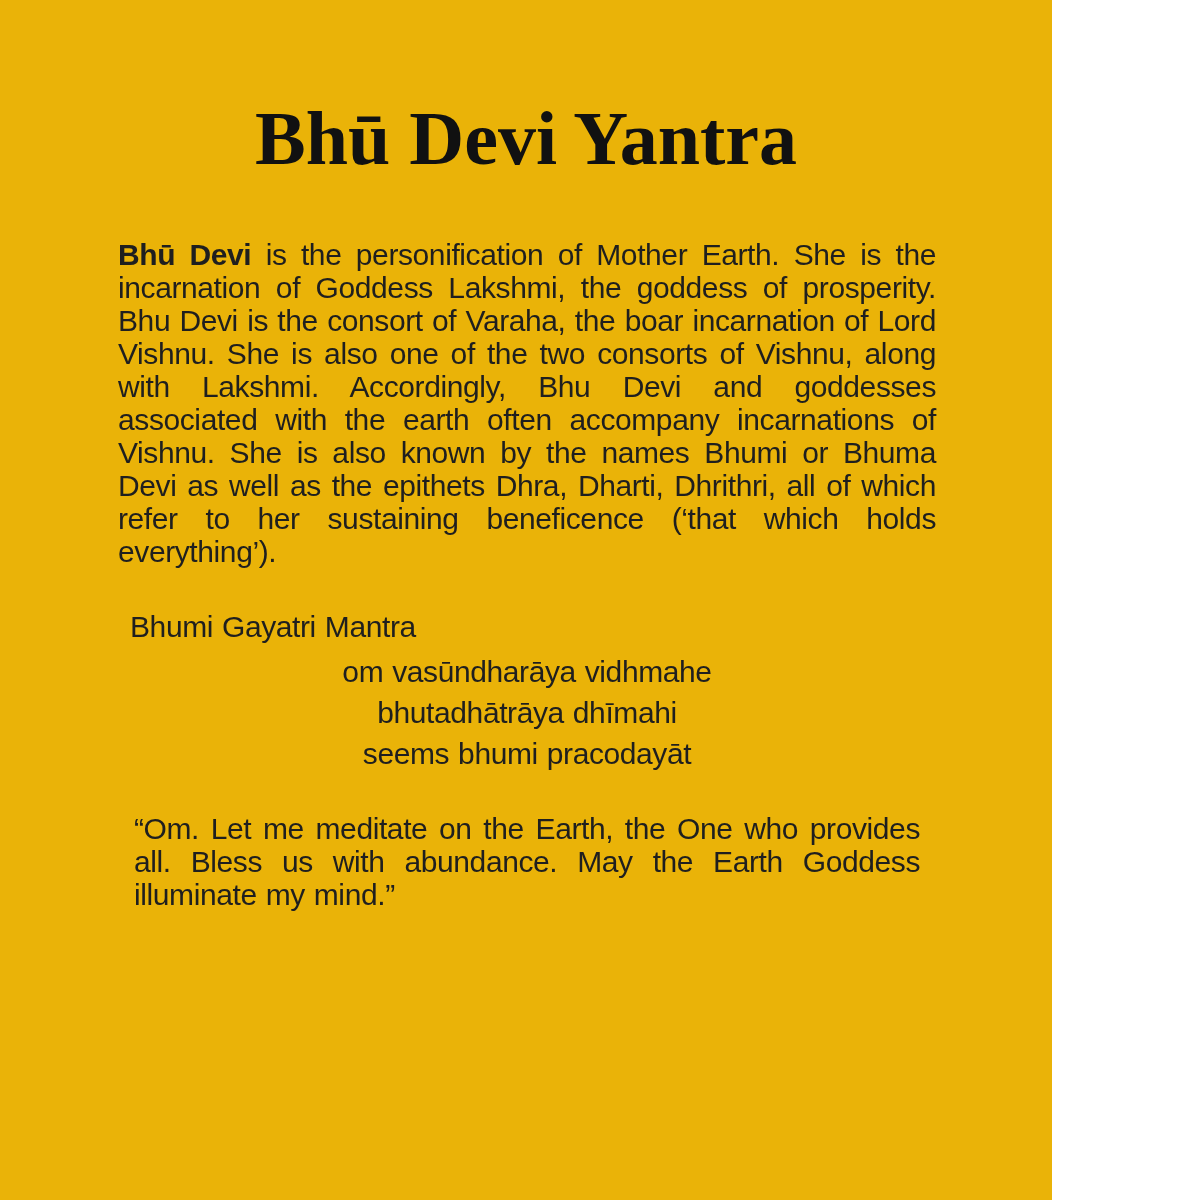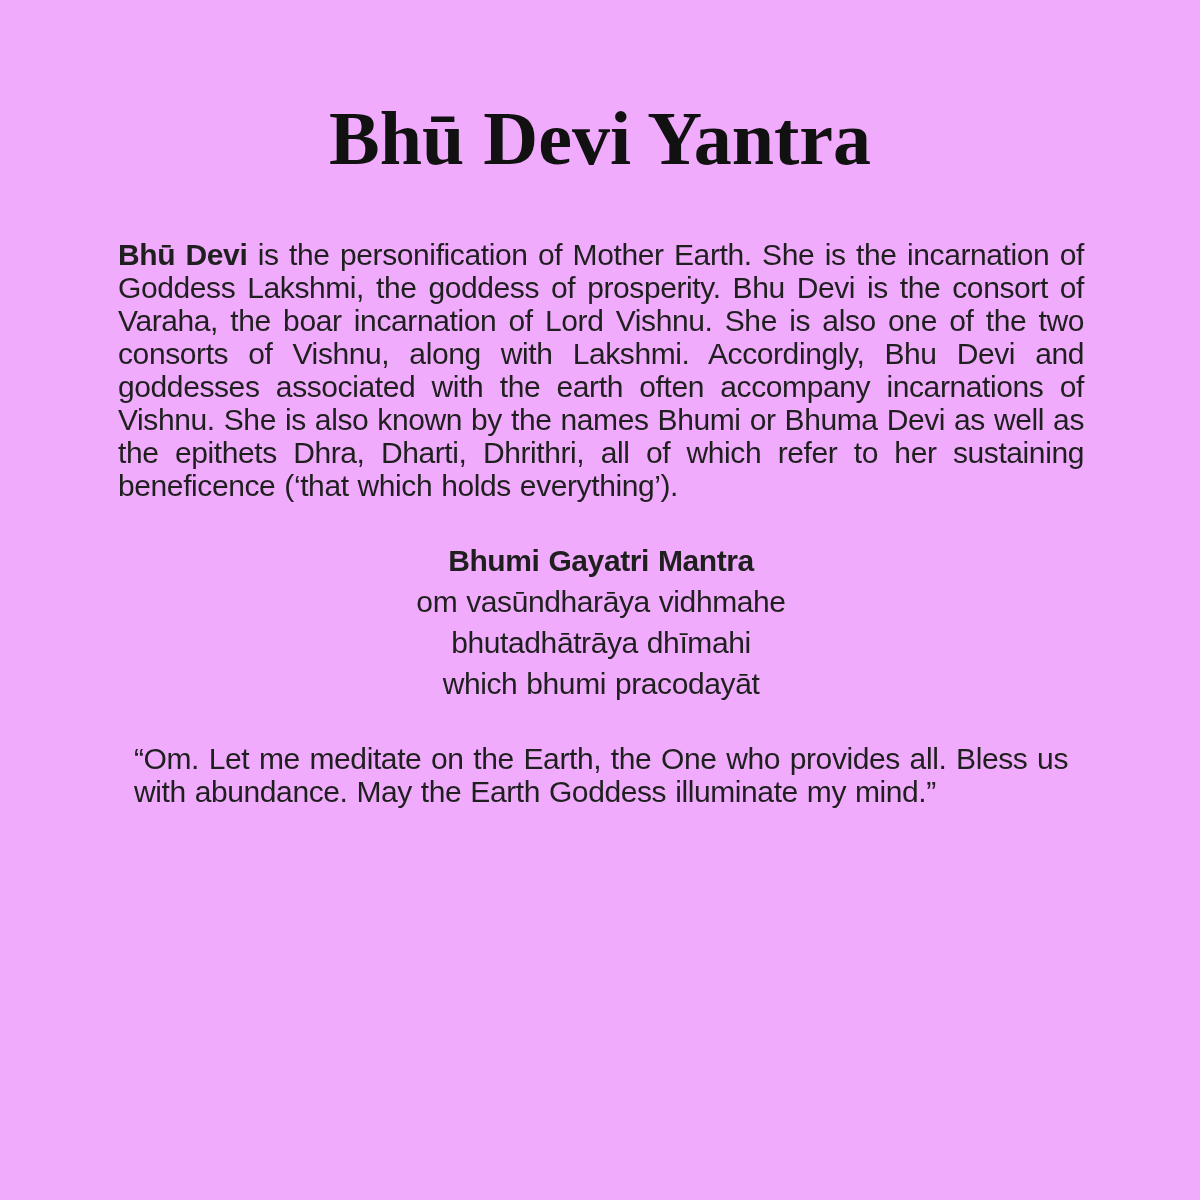--- a/index.html
+++ b/index.html
@@ -2,23 +2,23 @@
 <html><head>
 <meta charset="utf-8">
 <style>
   html, body {
     margin: 0;
     padding: 0;
     background: #ffffff;
   }
   .page {
     position: relative;
-    width: 1200px;
+    width: 1052px;
     height: 1200px;
-    background: #f0abfc;
+    background: #eab308;
     overflow: hidden;
     font-family: "Liberation Sans", sans-serif;
     color: #1f1f1f;
     box-sizing: border-box;
   }
   .title {
     margin: 0;
     padding-top: 100px;
     text-align: center;
     font-family: "Liberation Serif", serif;
@@ -40,23 +40,22 @@
     text-align: justify;
   }
   .para .lead-bold {
     font-weight: 700;
   }
   .mantra-block {
     margin: 0 0 42px 0;
     text-align: left;
   }
   .mantra-heading {
-    font-weight: 700;
-    margin: 0;
-    text-align: center;
+    font-weight: 400;
+    margin: 12px;
   }
   .mantra-line {
     margin: 8px;
     text-align: center;
   }
   .quote-para {
     margin: 16px;
     text-align: justify;
   }
 </style>
@@ -69,19 +68,19 @@
 
   <div class="content">
 
     <p class="para"><span class="lead-bold">Bhū Devi</span><span> is the personification of Mother Earth. She is the incarnation of Goddess Lakshmi, the goddess of prosperity. Bhu Devi is the consort of Varaha, the boar incarnation of Lord Vishnu. She is also one of the two consorts of Vishnu, along with Lakshmi. Accordingly, Bhu Devi and goddesses associated with the earth often accompany incarnations of Vishnu. She is also known by the names Bhumi or Bhuma Devi as well as the epithets Dhra, Dharti, Dhrithri, all of which refer to her sustaining beneficence (‘that which holds everything’).</span></p>
 
 
     <div class="mantra-block">
       <p class="mantra-heading">Bhumi Gayatri Mantra</p>
       <p class="mantra-line">om vasūndharāya vidhmahe</p>
       <p class="mantra-line">bhutadhātrāya dhīmahi</p>
-      <p class="mantra-line">which bhumi pracodayāt</p>
+      <p class="mantra-line">seems bhumi pracodayāt</p>
     </div>
 
     <p class="quote-para">“Om. Let me meditate on the Earth, the One who provides all. Bless us with abundance. May the Earth Goddess illuminate my mind.”</p>
 
   </div>
 </div>
 
 </body></html>

